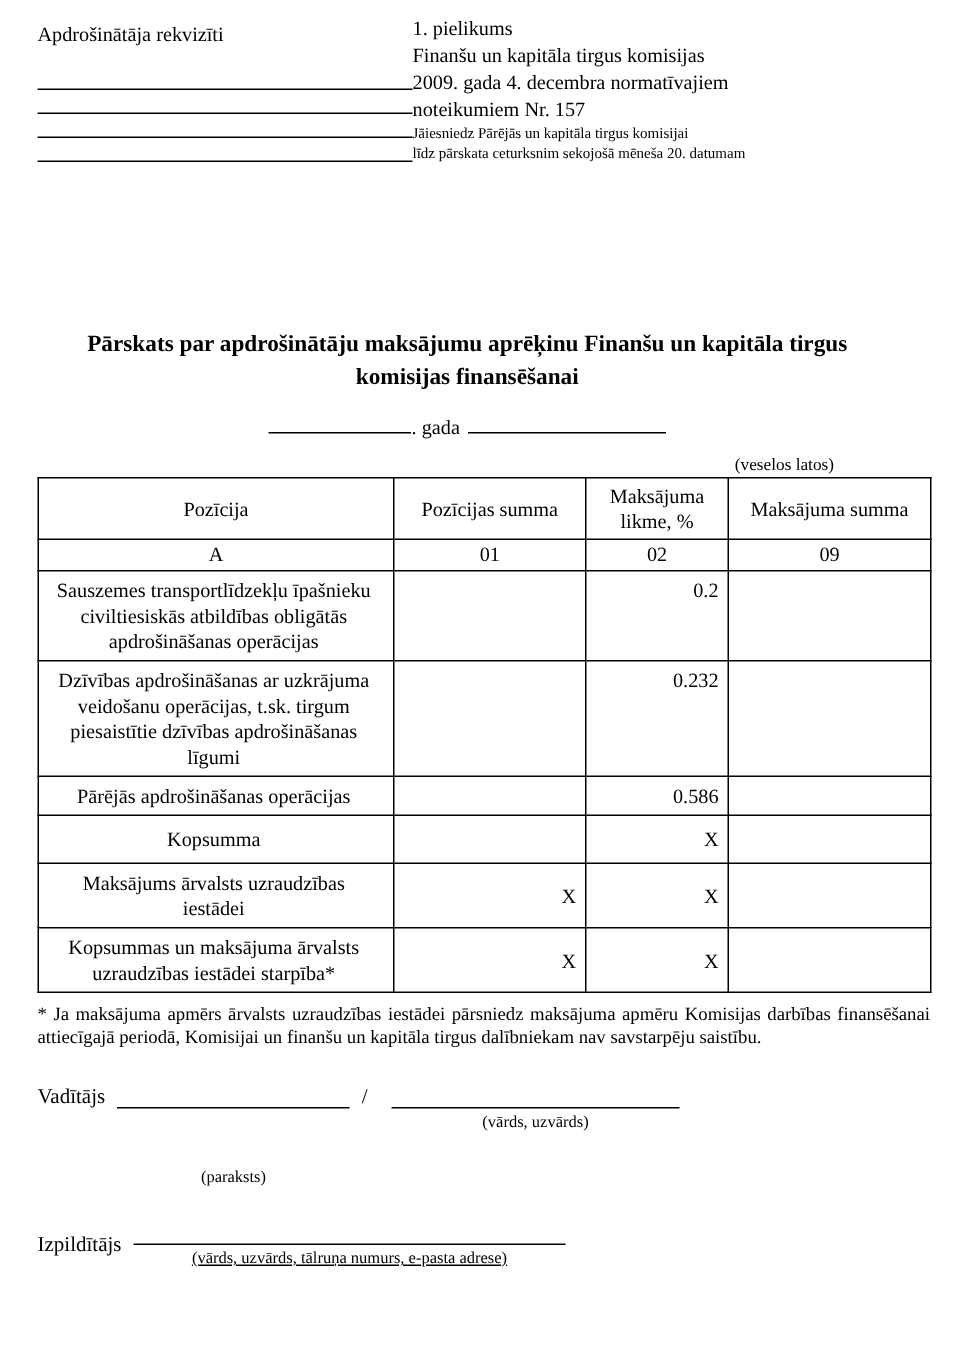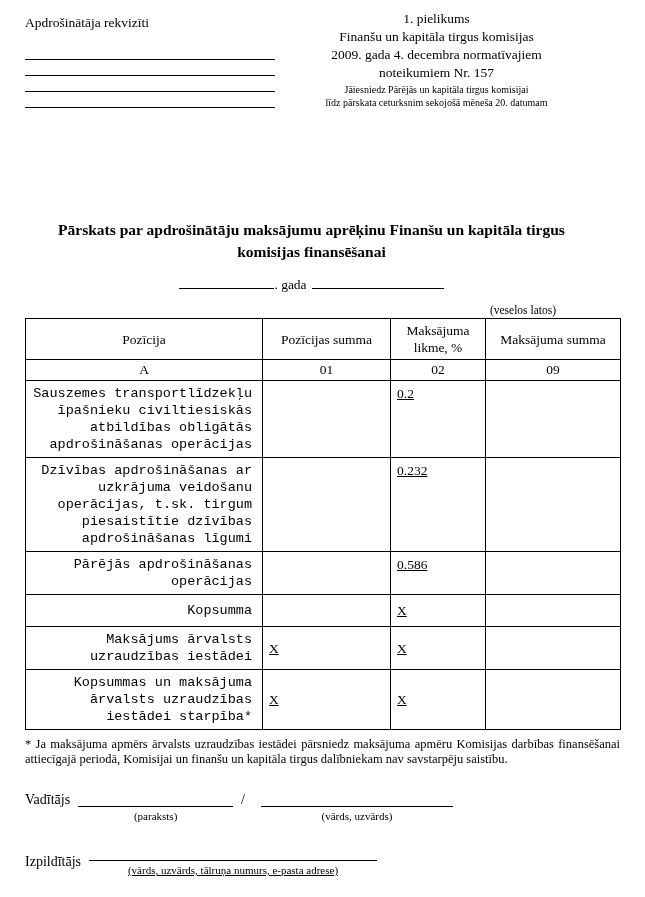--- a/index.html
+++ b/index.html
@@ -8,57 +8,57 @@
     width:645px; height:897px;
     font-family:"Liberation Serif","DejaVu Serif",serif;
     color:#000;
   }
   .page { width:623px; height:897px; padding:10px 25px 0 25px; overflow:hidden; }
 
   .top { display:flex; justify-content:space-between; }
   .insurer-block { width:258px; padding-top:5px; }
   .insurer-label { font-size:13.5px; margin-bottom:13px; }
   .blank-line { width:250px; height:16px; border-bottom:1px solid #000; }
-  .appendix-block { text-align:center; font-size:13.5px; line-height:18px; width:340px; }
+  .appendix-block { text-align:left; font-size:13.5px; line-height:18px; width:340px; }
   .submission-note { font-size:10px; line-height:13px; margin-top:1px; }
 
   .doc-title { margin-top:110px; text-align:center; font-weight:bold; font-size:15.5px; line-height:22px; padding:0 18px; }
 
   .date-row { margin-top:12px; text-align:center; font-size:13.5px; height:20px; }
   .fill-line { display:inline-block; border-bottom:1px solid #000; height:14px; vertical-align:baseline; }
   .fill-year { width:95px; }
   .fill-date2 { width:132px; margin-left:5px; }
 
   .units-note { text-align:right; font-size:11.5px; padding-right:42px; margin-top:9px; }
 
   table.report { border-collapse:collapse; width:595px; margin-top:2px; font-size:13.5px; table-layout:fixed; }
   table.report col.c0 { width:237px; }
   table.report col.c1 { width:128px; }
   table.report col.c2 { width:95px; }
   table.report col.c3 { width:135px; }
   table.report th, table.report td { border:1px solid #000; }
   table.report th { font-weight:normal; text-align:center; vertical-align:middle; padding:3px 4px; line-height:17px; }
   .code-row td { text-align:center; padding:2px 4px; line-height:16px; }
   tbody td { padding:4px 6px; line-height:17px; vertical-align:top; }
-  tbody td.cell-pos { text-align:right; padding-left:7px; padding-right:10px;font-family:Liberation Mono, monospace; }
-  tbody td.cell-val { text-align:left;text-decoration:underline; }
+  tbody td.cell-pos { text-align:center; padding-left:7px; padding-right:10px; }
+  tbody td.cell-val { text-align:right; }
   tr.v-mid td { vertical-align:middle; }
   tr.pad-lg td { padding-top:7px; padding-bottom:7px; }
 
   .footnote { margin-top:7px; font-size:12.5px; line-height:15px; text-align:justify; width:595px; }
 
   .sig-row { display:flex; align-items:flex-start; font-size:14px; }
   .sig-row.director { margin-top:24px; }
   .sig-row.executor { margin-top:22px;align-items:center; }
   .sig-label { line-height:17px; white-space:nowrap; }
   .sig-field { display:flex; flex-direction:column; margin-left:8px; }
   .sig-field .line { height:16px; border-bottom:1px solid #000; }
   .sig-field .caption { font-size:11px; line-height:14px; text-align:center; padding-top:2px; }
   .sig-slash { margin:0 8px; line-height:17px; }
-  .w-sign { width:155px; }
+  .w-sign { width:155px;gap:37px; }
   .w-name { width:192px; }
   .w-exec { width:288px;text-decoration:underline; }
 </style>
 </head>
 <body>
 
 <div class="page">
 
   <div class="top">
     <div class="insurer-block">

